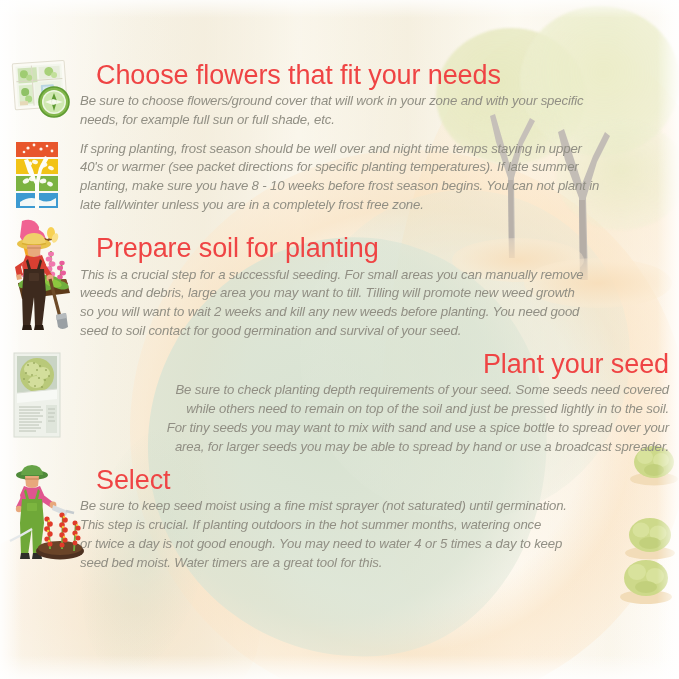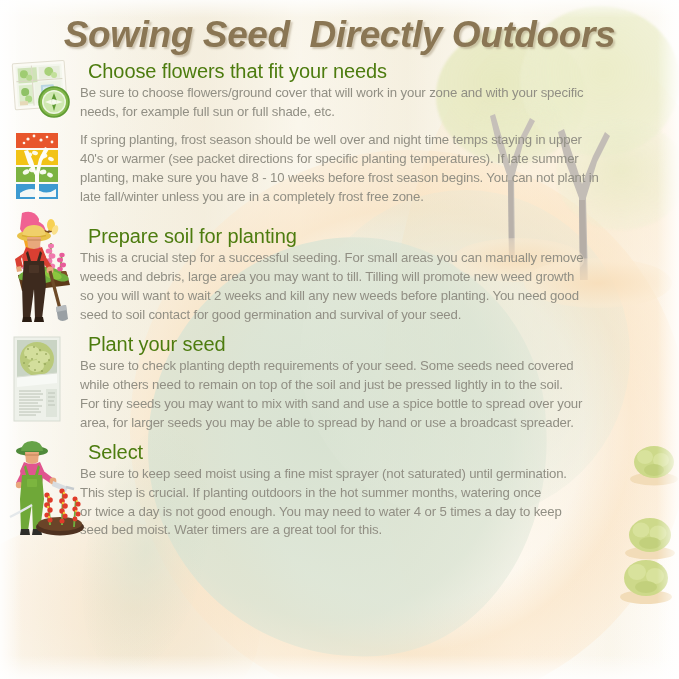--- a/index.html
+++ b/index.html
@@ -183,43 +183,44 @@
     min-width: 72px;
     height: 0;
   }
   .sec-icon svg { position: absolute; left: 0; top: 0; }
   .sec-text {
     flex: 1;
     padding-right: 10px;
   }
   .sec-heading {
     font-family: "Liberation Sans", sans-serif;
-    font-size: 20px;
+    font-size: 27px;
     font-weight: normal;
-    color: #4d7c0f;
+    color: #ef4444;
     line-height: 1.15;
-    margin: 0 0 1px 8px;
+    margin: 0 0 1px 16px;
     letter-spacing: -0.1px;
   }
   .sec-body {
     font-family: "Liberation Sans", sans-serif;
+    font-style: italic;
     font-size: 13.2px;
     line-height: 1.42;
     color: #918f84;
     margin: 0;
     letter-spacing: -0.15px;
     white-space: pre-line;
   }
 
   
   #section-1 { margin-top: 0px; }
   #section-2 { margin-top: 10px; }
   #section-3 { margin-top: 9px; }
   #section-4 { margin-top: 10px; }
-  #section-5 { margin-top: 9px; }
+  #section-5 { margin-top: 9px; text-align: right; }
   #section-6 { margin-top: 9px; }
 
   #section-1 .sec-icon svg { top: -2px; }
   #section-2 .sec-icon svg { top: 0px; }
   #section-3 .sec-icon svg { top: -6px; }
   #section-4 .sec-icon svg { top: -2px; }
   #section-5 .sec-icon svg { top: 0px; }
   #section-6 .sec-icon svg { top: -2px; }
 </style>
 </head>
@@ -270,23 +271,20 @@
   <svg class="bush" style="left:618px; top:554px;" width="56" height="50" viewBox="0 0 56 50">
     <ellipse cx="28" cy="43" rx="26" ry="7" fill="#f2dcb8"></ellipse>
     <ellipse cx="28" cy="24" rx="22" ry="18" fill="#cdd98a"></ellipse>
     <ellipse cx="19" cy="18" rx="9" ry="8" fill="#d8e29c"></ellipse>
     <ellipse cx="37" cy="22" rx="9" ry="8" fill="#d8e29c"></ellipse>
     <ellipse cx="28" cy="33" rx="11" ry="6" fill="#c2d07c"></ellipse>
   </svg>
 
   <div class="bg-layer" id="bg-vignette"></div>
 
-  <div id="title-bar">
-    <span id="poster-title">Sowing Seed  Directly Outdoors</span>
-  </div>
 
   <div id="sections">
 
     <div class="section" id="section-1">
       <div class="sec-icon">
         <svg width="66" height="62" viewBox="0 0 66 62">
           <g transform="rotate(-4 33 31)">
             <rect x="6" y="4" width="52" height="46" rx="1.5" fill="#fbfaf4" stroke="#e2ded0" stroke-width="1"></rect>
             <rect x="9" y="7" width="46" height="40" fill="#f3f6ec"></rect>
             <rect x="11" y="9" width="19" height="15" fill="#cfe3b7"></rect>

